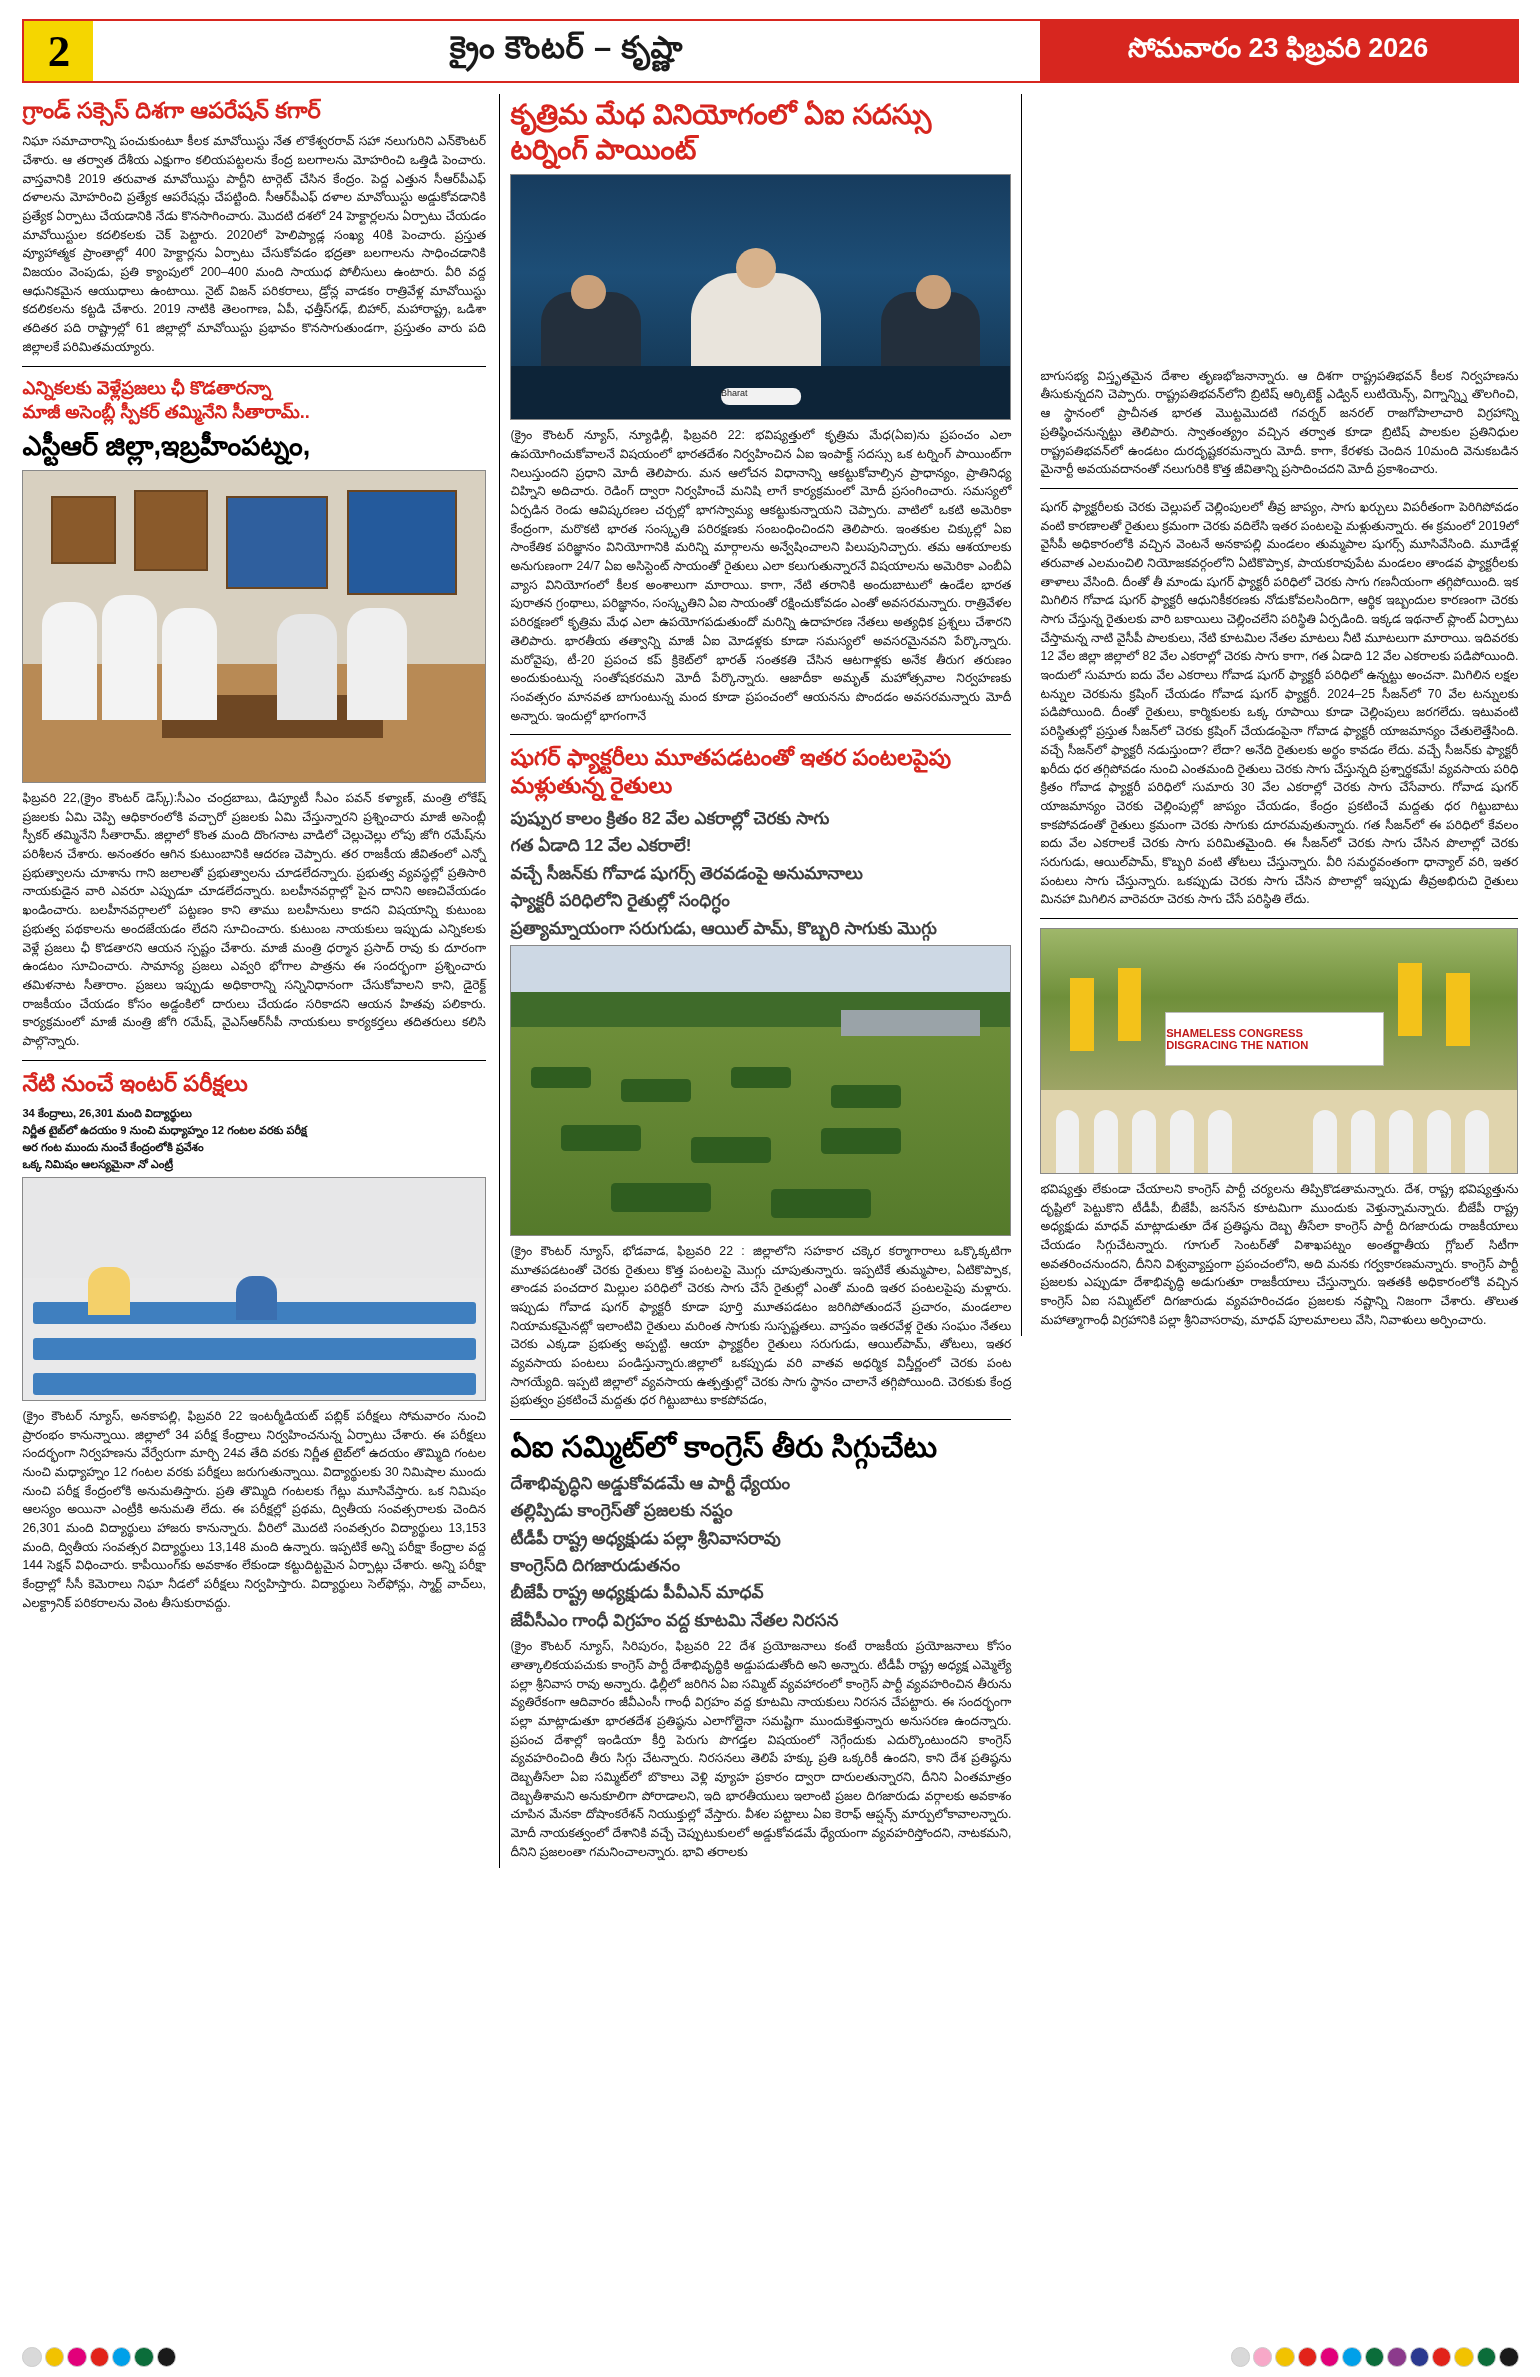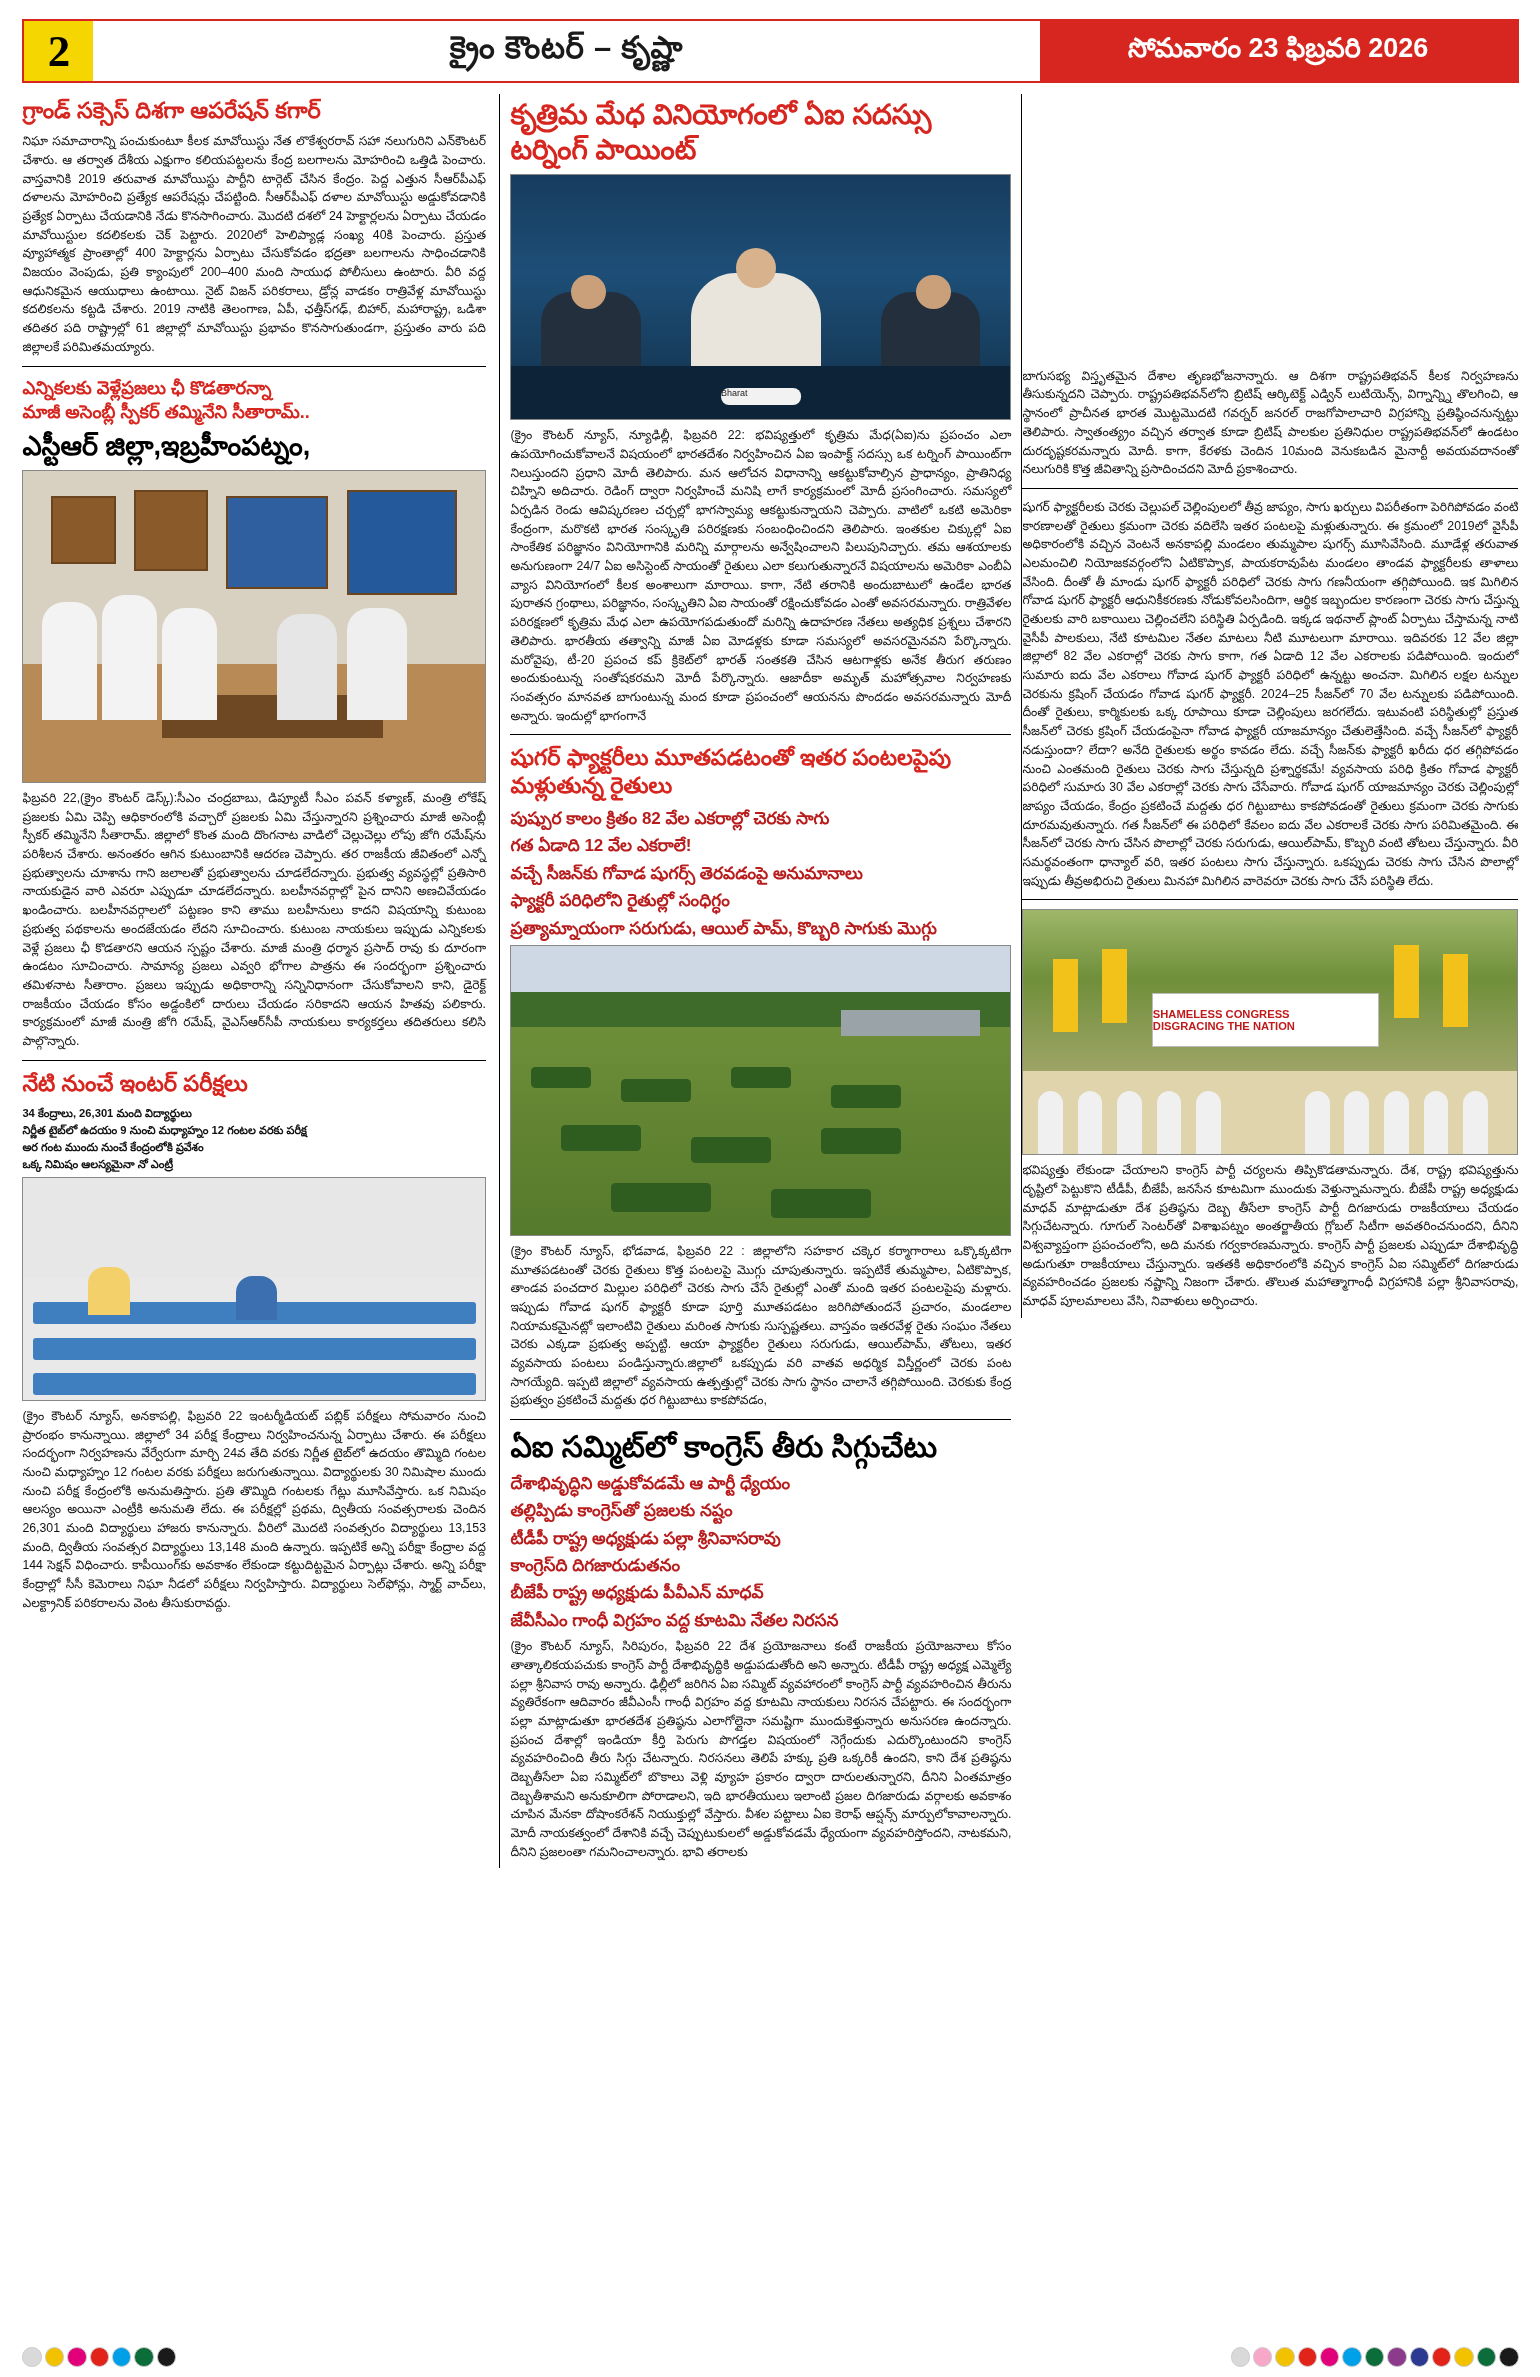--- a/index.html
+++ b/index.html
@@ -63,42 +63,42 @@
   .cols {
     display: flex;
     gap: 0px;
     align-items: flex-start;
   }
   .col {
     position: relative;
   }
   .col-left   { width: 477px; padding-right: 13.4px; }
   .col-mid    { width: 522px; padding: 0 10px; border-left: 1.5px solid #000; }
-  .col-right  { width: 497px; padding-left: 0; border-left: 1.5px solid #000; }
+  .col-right  { width: 497px; padding-left: 18px; border-left: 1.5px solid #000; }
 
   .rule-h { border-top: 1.5px solid #000; margin: 9px 0; }
 
   
   h1.hl-red {
     color: #d7261f;
     font-size: 22.4px;
     line-height: 1.25;
     margin: 3px 0 7.5px 0;
     font-weight: bold;
   }
   h1.hl-red.big { font-size: 28px; }
   h1.hl-black {
     color: #000000;
     font-size: 27px;
     line-height: 1.2;
     margin: 4.5px 0 7.5px 0;
     font-weight: bold;
   }
   h2.sub-blue {
-    color: #b91c1c;
+    color: #404040;
     font-size: 17px;
     line-height: 1.35;
     margin: 4.5px 0;
     font-weight: bold;
   }
   .kicker {
     color: #d7261f;
     font-size: 18px;
     font-weight: bold;
     line-height: 1.35;

